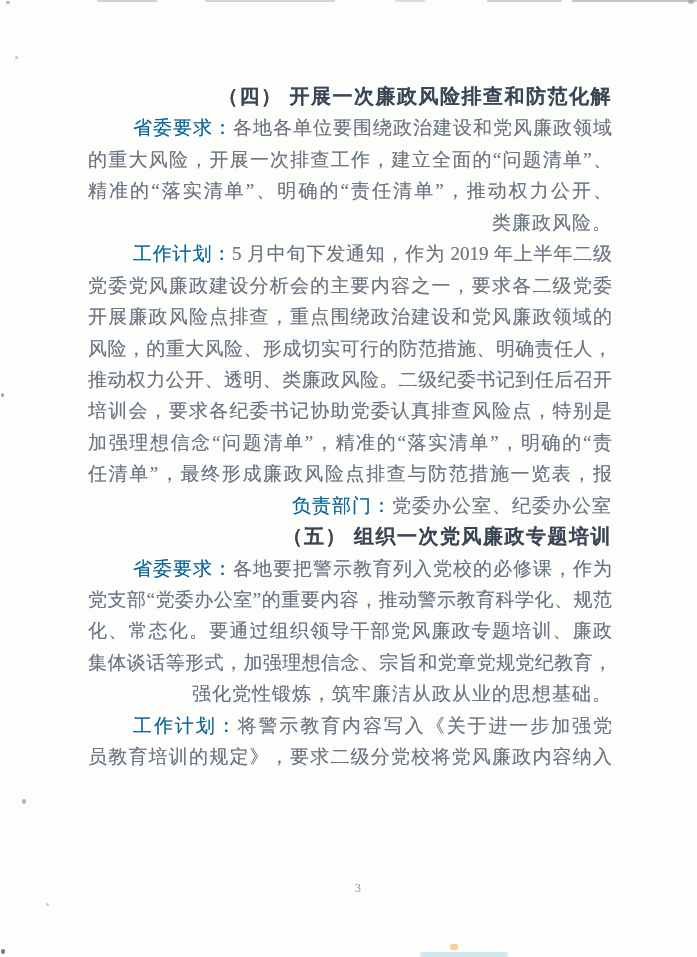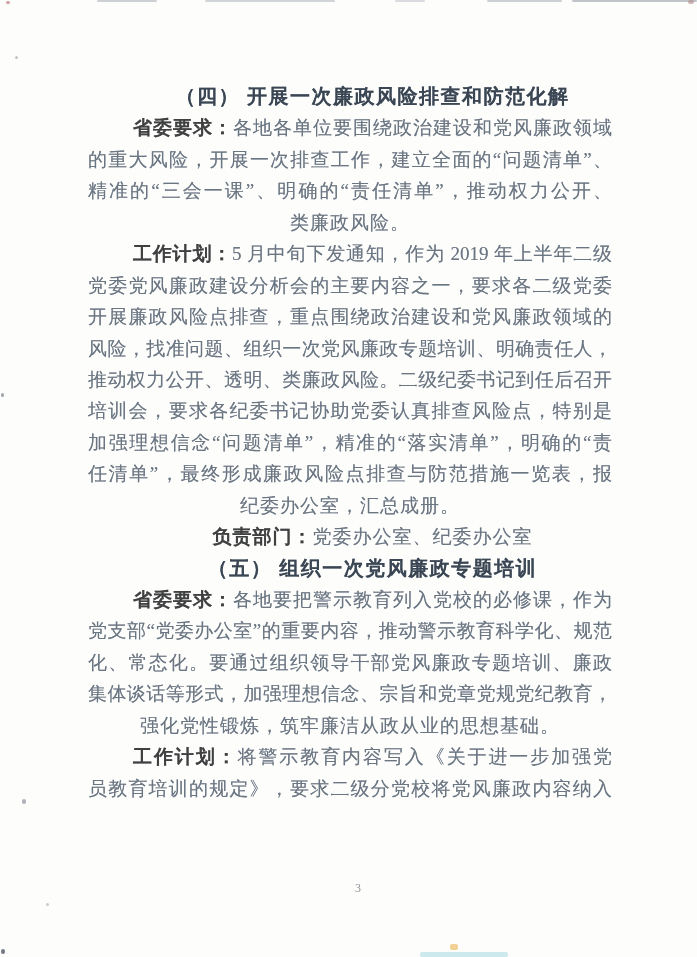--- a/index.html
+++ b/index.html
@@ -22,37 +22,37 @@
     width: 524px;
   }
   .line {
     display: block;
     height: 31.45px;
     line-height: 31.45px;
     font-size: 19px;
     color: #6b7683;
     white-space: nowrap;
     text-shadow: 0 0 0.5px rgba(107,118,131,0.55);
-    text-align: center;
+    text-align: right;
   }
   .line.justify {
     white-space: normal;
     text-align: justify;
     text-align-last: justify;
   }
   .line.nojustify {
     letter-spacing: 1px;
   }
   .line.indent {
     text-indent: 45px;
   }
   .line .prefix {
     font-family: "Liberation Sans", sans-serif;
-    font-weight: bold;
-    color: #404040;
+    font-weight: normal;
+    color: #0369a1;
     text-shadow: 0 0 0.5px rgba(63,75,89,0.55);
   }
   .line.heading {
     font-family: "Liberation Sans", sans-serif;
     font-weight: bold;
     font-size: 20px;
     color: #3a4654;
     letter-spacing: 1.5px;
     text-shadow: 0 0 0.6px rgba(58,70,84,0.6);
   }
@@ -83,64 +83,61 @@
 
   <div class="line justify indent">
     <span class="prefix">省委要求：</span><span class="body-text">各地各单位要围绕政治建设和党风廉政领域</span>
   </div>
 
   <div class="line justify">
     <span class="body-text">的重大风险，开展一次排查工作，建立全面的“问题清单”、</span>
   </div>
 
   <div class="line justify">
-    <span class="body-text">精准的“三会一课”、明确的“责任清单”，推动权力公开、</span>
+    <span class="body-text">精准的“落实清单”、明确的“责任清单”，推动权力公开、</span>
   </div>
 
 
   <div class="line nojustify">
     <span class="body-text">类廉政风险。</span>
   </div>
 
   <div class="line justify indent">
     <span class="prefix">工作计划：</span><span class="body-text">5 月中旬下发通知，作为 2019 年上半年二级</span>
   </div>
 
   <div class="line justify">
     <span class="body-text">党委党风廉政建设分析会的主要内容之一，要求各二级党委</span>
   </div>
 
   <div class="line justify">
     <span class="body-text">开展廉政风险点排查，重点围绕政治建设和党风廉政领域的</span>
   </div>
 
   <div class="line justify">
-    <span class="body-text">风险，找准问题、组织一次党风廉政专题培训、明确责任人，</span>
+    <span class="body-text">风险，的重大风险、形成切实可行的防范措施、明确责任人，</span>
   </div>
 
   <div class="line justify">
     <span class="body-text">推动权力公开、透明、类廉政风险。二级纪委书记到任后召开</span>
   </div>
 
   <div class="line justify">
     <span class="body-text">培训会，要求各纪委书记协助党委认真排查风险点，特别是</span>
   </div>
 
 
   <div class="line justify">
     <span class="body-text">加强理想信念“问题清单”，精准的“落实清单”，明确的“责</span>
   </div>
 
   <div class="line justify">
     <span class="body-text">任清单”，最终形成廉政风险点排查与防范措施一览表，报</span>
   </div>
 
-  <div class="line nojustify">
-    <span class="body-text">纪委办公室，汇总成册。</span>
-  </div>
 
   <div class="line nojustify indent">
     <span class="prefix">负责部门：</span><span class="body-text">党委办公室、纪委办公室</span>
   </div>
 
   <div class="line heading nojustify indent">
     <span class="body-text">（五） 组织一次党风廉政专题培训</span>
   </div>
 
   <div class="line justify indent">

